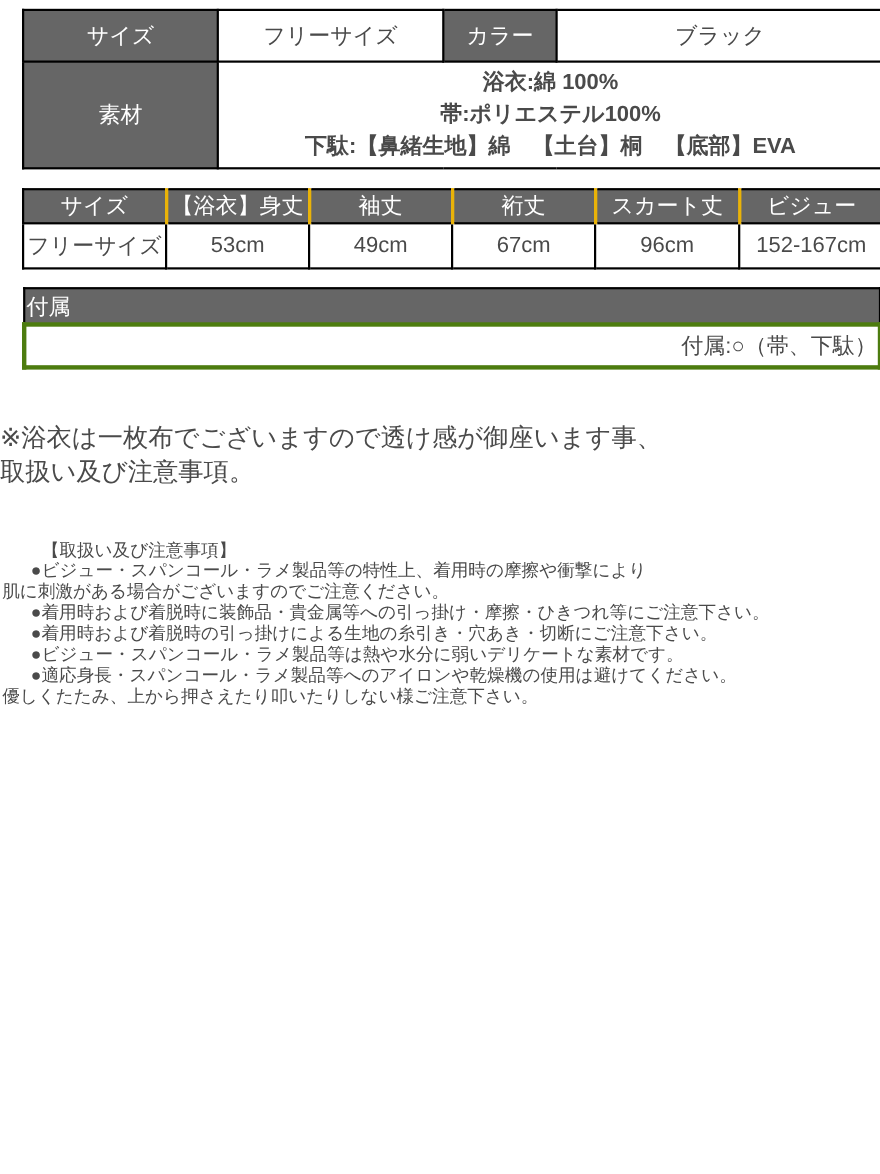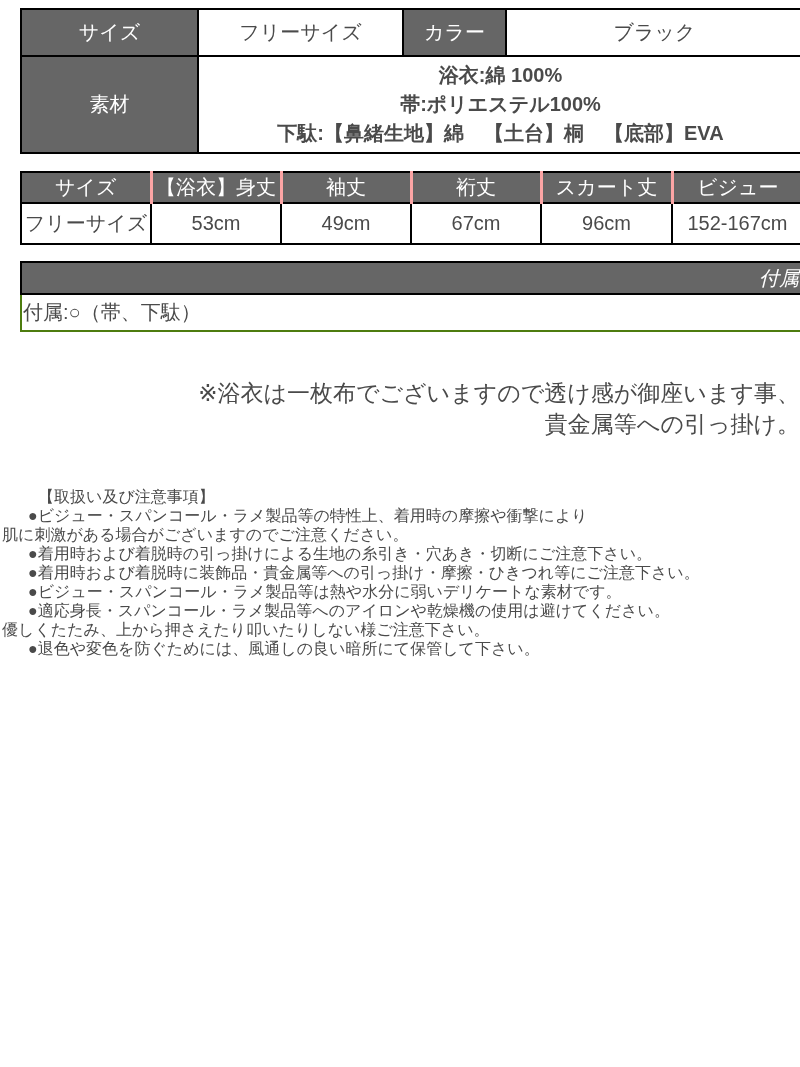--- a/index.html
+++ b/index.html
@@ -39,21 +39,21 @@
   .t1 .mat-cell { height: 93px; line-height: 29px; font-weight: bold; }
 
   
   .t2 { margin-top: 17px; border: 2px solid #000; }
   .t2 .head th {
     background: #666666;
     color: #ffffff;
     font-weight: normal;
     font-size: 20px;
     height: 27px;
-    border-left: 3px solid #fca5a5;
+    border-left: 3px solid #eab308;
     border-top: 2px solid #000;
     border-bottom: 2px solid #000;
     text-align: center;
     vertical-align: middle;
   }
   .t2 .head th:first-child { border-left: 2px solid #000; }
   .t2 .vals td {
     border: 2px solid #000;
     height: 37px;
     font-size: 20px;
@@ -64,36 +64,35 @@
 
   
   .t3 { margin-top: 16px; }
   .t3 th {
     background: #666666;
     color: #ffffff;
     font-weight: normal;
     font-size: 20px;
     height: 28px;
     border: 2px solid #000;
-    text-align: right;
+    text-align: left;
     vertical-align: middle;
-    font-style: italic;
   }
   .t3 td {
-    border: 2px solid #4d7c0f;
+    border: 4px solid #4d7c0f;
     height: 33px;
     font-size: 20px;
-    text-align: left;
+    text-align: right;
     vertical-align: middle;
   }
 
   
   .sheer {
     margin-top: 46px;
-    text-align: right;
+    text-align: left;
     font-size: 23px;
     line-height: 31px;
     color: #4a4a4a;
   }
 
   
   .notes {
     margin-top: 47px;
     width: 796px;
     padding-left: 2px;
@@ -170,28 +169,27 @@
       <th>付属</th>
     </tr>
     <tr>
       <td>付属:○（帯、下駄）</td>
     </tr>
   </tbody>
     </table>
 
   <div class="sheer">
     <div>※浴衣は一枚布でございますので透け感が御座います事、</div>
-    <div>貴金属等への引っ掛け。</div>
+    <div>取扱い及び注意事項。</div>
   </div>
 
   <div class="notes">
     <div class="title">【取扱い及び注意事項】</div>
     <div class="indent">●ビジュー・スパンコール・ラメ製品等の特性上、着用時の摩擦や衝撃により</div>
     <div class="flush">肌に刺激がある場合がございますのでご注意ください。</div>
+    <div class="indent">●着用時および着脱時に装飾品・貴金属等への引っ掛け・摩擦・ひきつれ等にご注意下さい。</div>
     <div class="indent">●着用時および着脱時の引っ掛けによる生地の糸引き・穴あき・切断にご注意下さい。</div>
-    <div class="indent">●着用時および着脱時に装飾品・貴金属等への引っ掛け・摩擦・ひきつれ等にご注意下さい。</div>
     <div class="indent">●ビジュー・スパンコール・ラメ製品等は熱や水分に弱いデリケートな素材です。</div>
     <div class="indent">●適応身長・スパンコール・ラメ製品等へのアイロンや乾燥機の使用は避けてください。</div>
     <div class="flush">優しくたたみ、上から押さえたり叩いたりしない様ご注意下さい。</div>
-    <div class="indent">●退色や変色を防ぐためには、風通しの良い暗所にて保管して下さい。</div>
   </div>
 
 </div>
 
 </body></html>

